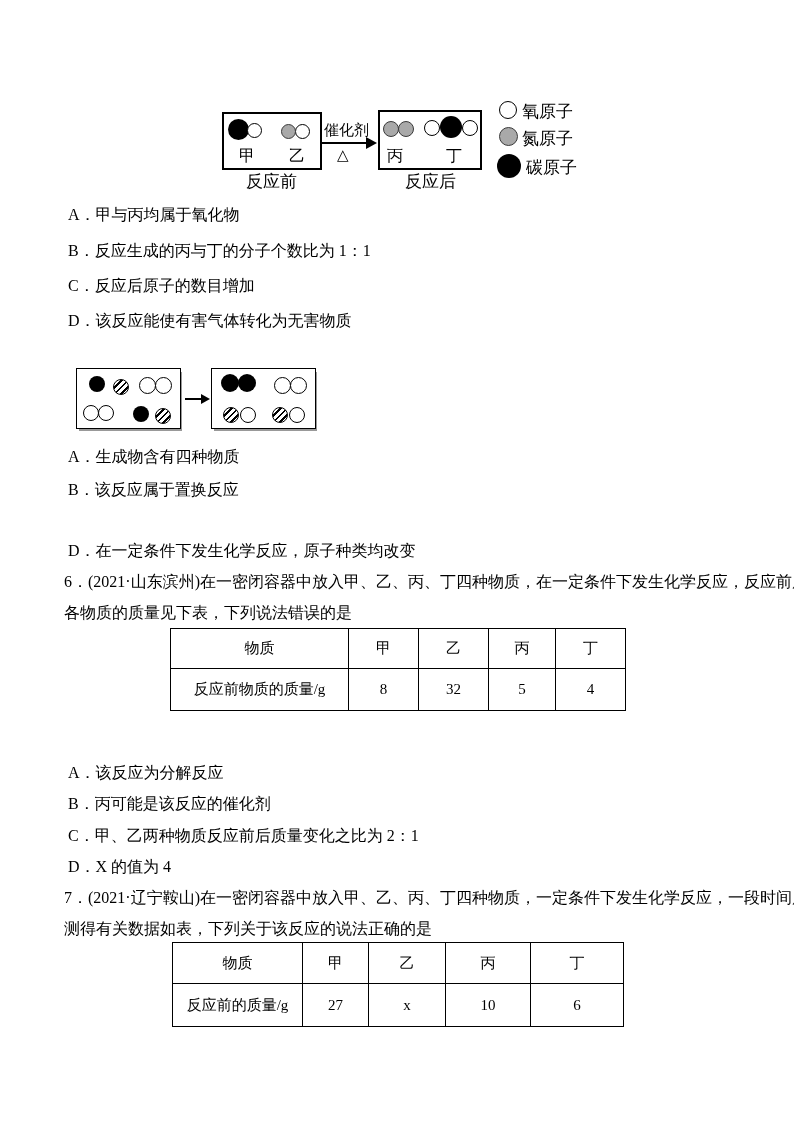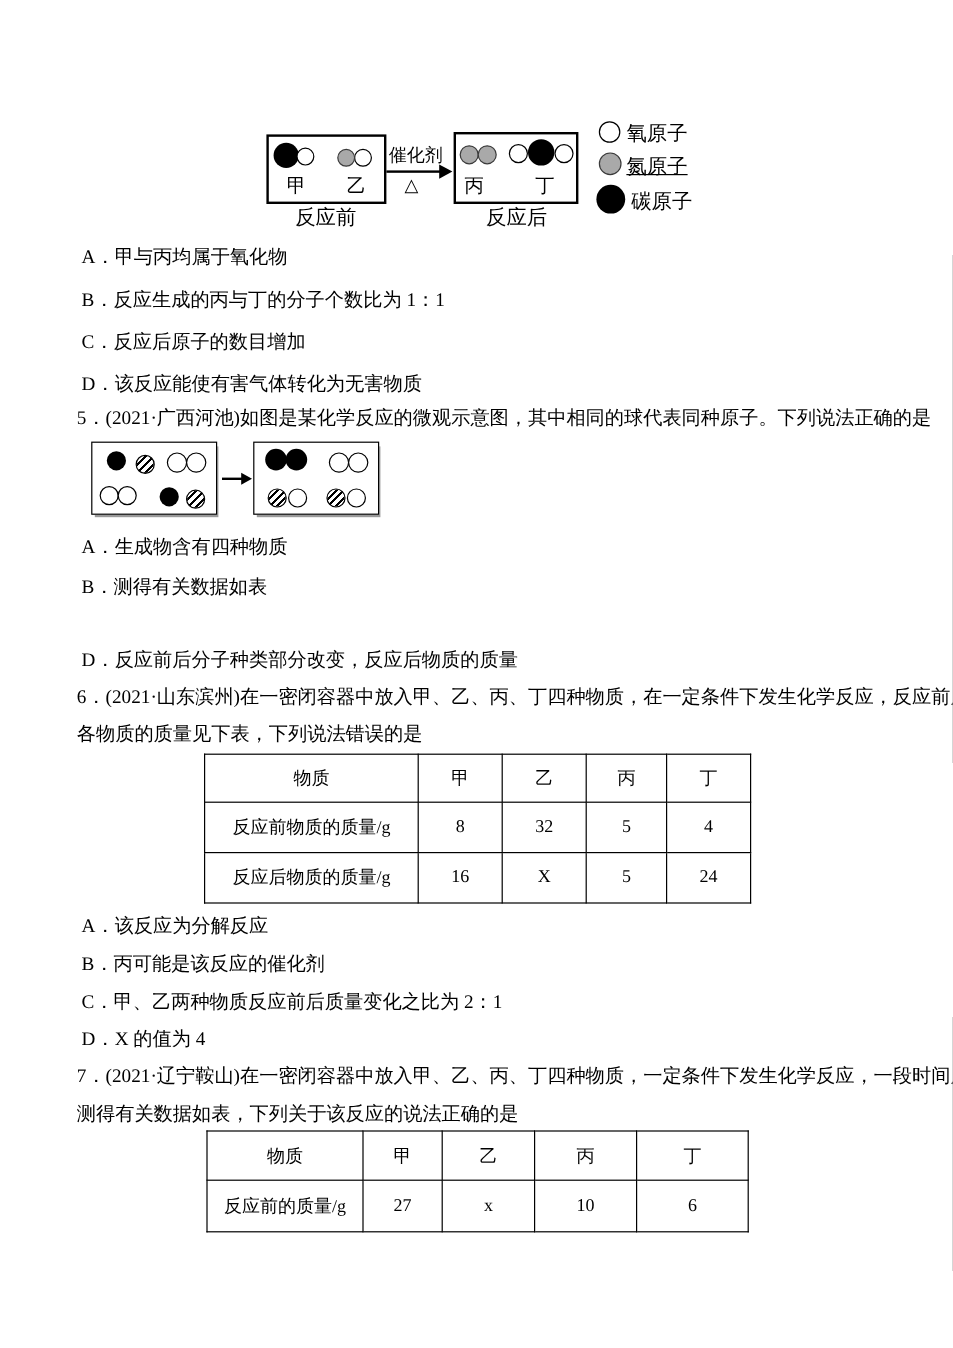--- a/index.html
+++ b/index.html
@@ -54,30 +54,29 @@
   <div class="atom a-white" style="left:424px;top:120px;width:16px;height:16px;"></div>
   <div class="atom a-white" style="left:462px;top:120px;width:16px;height:16px;"></div>
   <div class="atom a-black" style="left:440px;top:116px;width:22px;height:22px;"></div>
   <span class="txt" style="left:387px;top:147px;">丙</span>
   <span class="txt" style="left:446px;top:147px;">丁</span>
   <span class="txt cap" style="left:405px;top:172px;">反应后</span>
 
   <div class="atom a-white" style="left:499px;top:101px;width:18px;height:18px;"></div>
   <span class="txt cap" style="left:522px;top:102px;">氧原子</span>
   <div class="atom a-gray" style="left:499px;top:127px;width:19px;height:19px;"></div>
-  <span class="txt cap" style="left:522px;top:129px;text-decoration:underline;">氮原子</span>
+  <span class="txt cap" style="left:522px;top:129px;">氮原子</span>
   <div class="atom a-black" style="left:497px;top:154px;width:24px;height:24px;"></div>
   <span class="txt cap" style="left:526px;top:158px;">碳原子</span>
 
   <span class="txt" style="left:68px;top:206px;">A．甲与丙均属于氧化物</span>
   <span class="txt" style="left:68px;top:242px;text-align:center;">B．反应生成的丙与丁的分子个数比为 1：1</span>
   <span class="txt" style="left:68px;top:277px;">C．反应后原子的数目增加</span>
   <span class="txt" style="left:68px;top:312px;">D．该反应能使有害气体转化为无害物质</span>
 
-  <span class="txt" style="left:64px;top:340px;">5．(2021·广西河池)如图是某化学反应的微观示意图，其中相同的球代表同种原子。下列说法正确的是</span>
 
   <div class="box5" style="left:76px;top:368px;width:105px;height:61px;"></div>
   <div class="atom a-black" style="left:89px;top:376px;width:16px;height:16px;"></div>
   <div class="atom a-hatch" style="left:113px;top:379px;width:16px;height:16px;"></div>
   <div class="atom a-white" style="left:139px;top:377px;width:17px;height:17px;"></div>
   <div class="atom a-white" style="left:155px;top:377px;width:17px;height:17px;"></div>
   <div class="atom a-white" style="left:83px;top:405px;width:16px;height:16px;"></div>
   <div class="atom a-white" style="left:98px;top:405px;width:16px;height:16px;"></div>
   <div class="atom a-black" style="left:133px;top:406px;width:16px;height:16px;"></div>
   <div class="atom a-hatch" style="left:155px;top:408px;width:16px;height:16px;"></div>
@@ -89,22 +88,22 @@
   <div class="atom a-black" style="left:221px;top:374px;width:18px;height:18px;"></div>
   <div class="atom a-black" style="left:238px;top:374px;width:18px;height:18px;"></div>
   <div class="atom a-white" style="left:274px;top:377px;width:17px;height:17px;"></div>
   <div class="atom a-white" style="left:290px;top:377px;width:17px;height:17px;"></div>
   <div class="atom a-hatch" style="left:223px;top:407px;width:16px;height:16px;"></div>
   <div class="atom a-white" style="left:240px;top:407px;width:16px;height:16px;"></div>
   <div class="atom a-hatch" style="left:272px;top:407px;width:16px;height:16px;"></div>
   <div class="atom a-white" style="left:289px;top:407px;width:16px;height:16px;"></div>
 
   <span class="txt" style="left:68px;top:448px;">A．生成物含有四种物质</span>
-  <span class="txt" style="left:68px;top:481px;">B．测得有关数据如表</span>
-  <span class="txt" style="left:68px;top:542px;">D．反应前后分子种类部分改变，反应后物质的质量</span>
+  <span class="txt" style="left:68px;top:481px;">B．该反应属于置换反应</span>
+  <span class="txt" style="left:68px;top:542px;">D．在一定条件下发生化学反应，原子种类均改变</span>
 
   <span class="txt" style="left:64px;top:573px;">6．(2021·山东滨州)在一密闭容器中放入甲、乙、丙、丁四种物质，在一定条件下发生化学反应，反应前后</span>
   <span class="txt" style="left:64px;top:604px;">各物质的质量见下表，下列说法错误的是</span>
 
   <table class="dtable" style="left:170px;top:628px;width:455px;">
     <colgroup>
       <col style="width:178px">
         <col style="width:70px">
         <col style="width:70px">
         <col style="width:67px">
@@ -117,27 +116,20 @@
       <td>乙</td>
       <td>丙</td>
       <td>丁</td>
     </tr>
     <tr style="height:42px;">
       <td>反应前物质的质量/g</td>
       <td>8</td>
       <td>32</td>
       <td>5</td>
       <td>4</td>
-    </tr>
-    <tr style="height:42px;">
-      <td>反应后物质的质量/g</td>
-      <td>16</td>
-      <td>X</td>
-      <td>5</td>
-      <td>24</td>
     </tr>
   </tbody>
     </table>
 
   <span class="txt" style="left:68px;top:764px;text-align:right;">A．该反应为分解反应</span>
   <span class="txt" style="left:68px;top:795px;">B．丙可能是该反应的催化剂</span>
   <span class="txt" style="left:68px;top:827px;">C．甲、乙两种物质反应前后质量变化之比为 2：1</span>
   <span class="txt" style="left:68px;top:858px;">D．X 的值为 4</span>
 
   <span class="txt" style="left:64px;top:889px;">7．(2021·辽宁鞍山)在一密闭容器中放入甲、乙、丙、丁四种物质，一定条件下发生化学反应，一段时间后，</span>

